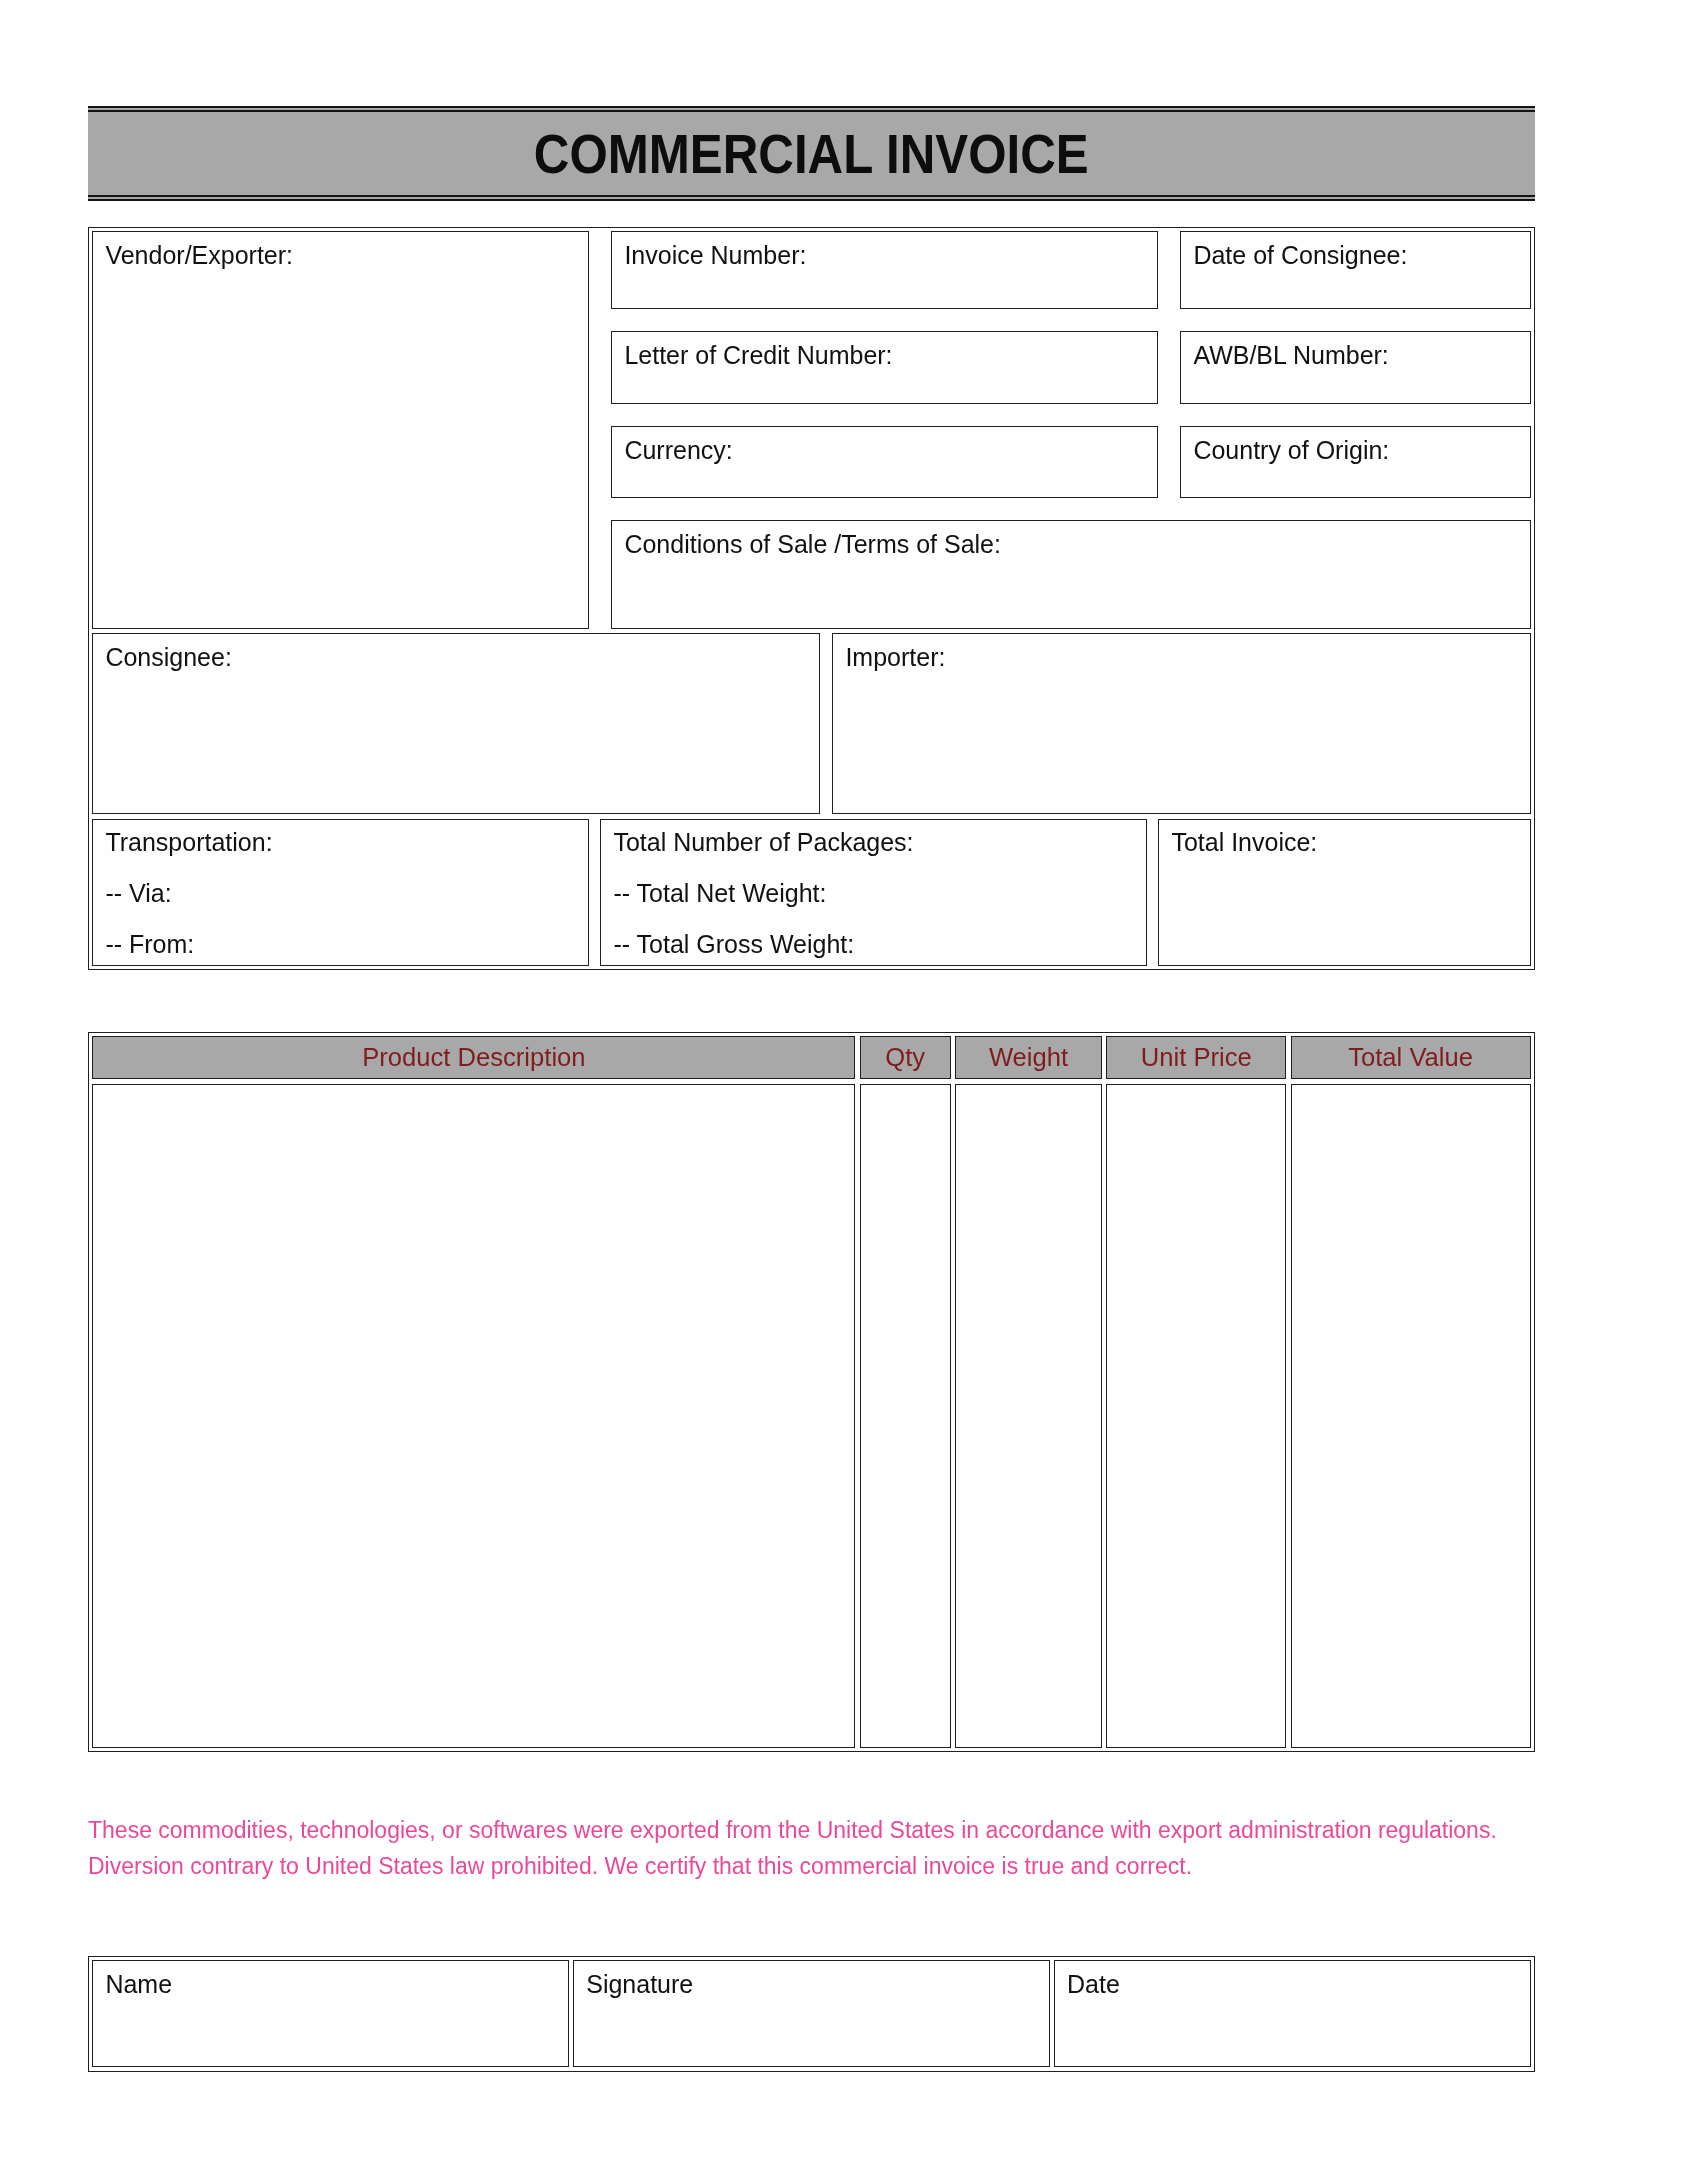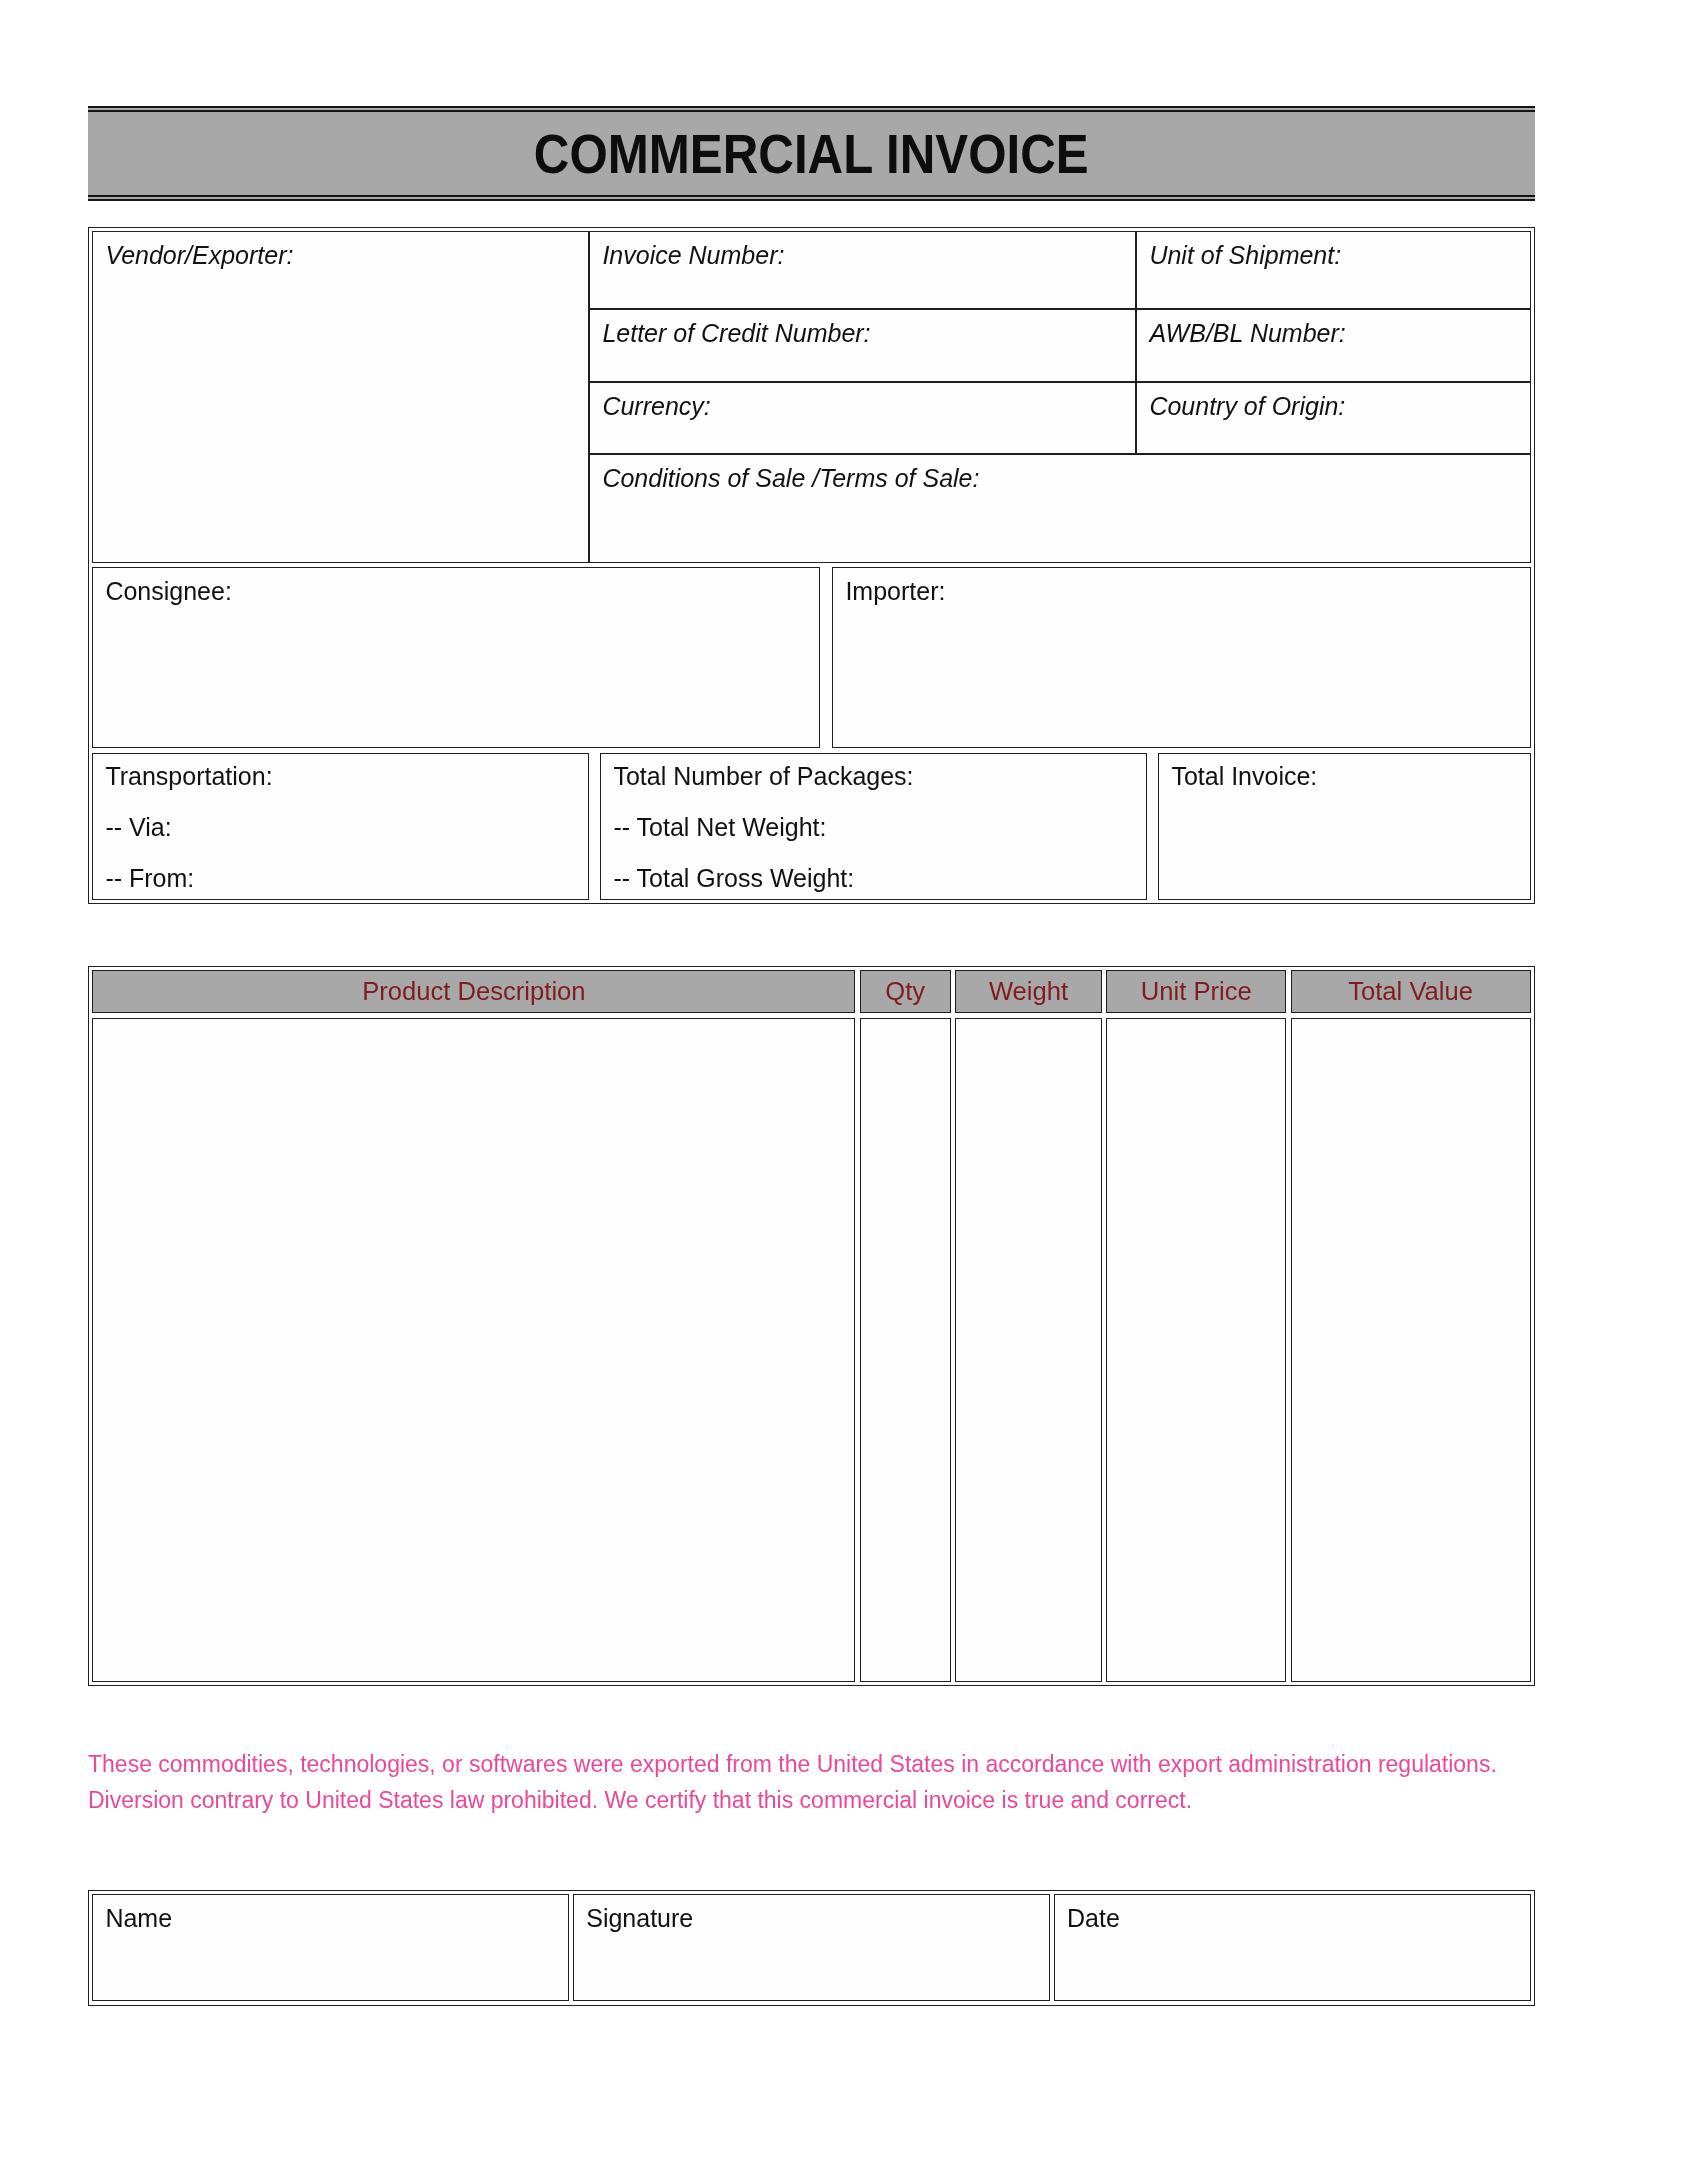--- a/index.html
+++ b/index.html
@@ -54,22 +54,21 @@
   .cell .lbl { display: block; }
   .cell p { margin: 0 0 17px 0; }
   .cell p:last-child { margin-bottom: 0; }
 
   
   .form-top { margin-top: 25.6px; }
   .blk1 {
     display: grid;
     grid-template-columns: 497px 547px 1fr;
     grid-template-rows: 78px 73px 72px 109px;
-    gap: 0;
-    font-style: italic;
+    gap: 22px;
   }
   .vendor-cell { grid-column: 1; grid-row: 1 / 5; }
   .conditions-cell { grid-column: 2 / 4; grid-row: 4; }
   .blk2 {
     display: grid;
     grid-template-columns: 728px 1fr;
     grid-template-rows: 181px;
     gap: 12px;
     margin-top: 4.3px;
   }
@@ -133,21 +132,21 @@
 
     <div class="blk1">
       <div class="cell vendor-cell">
         <span class="lbl">Vendor/Exporter:</span>
       </div>
 
       <div class="cell">
         <span class="lbl">Invoice Number:</span>
       </div>
       <div class="cell">
-        <span class="lbl">Unit of Shipment:</span>
+        <span class="lbl">Date of Consignee:</span>
       </div>
 
       <div class="cell">
         <span class="lbl">Letter of Credit Number:</span>
       </div>
       <div class="cell">
         <span class="lbl">AWB/BL Number:</span>
       </div>
 
       <div class="cell">

